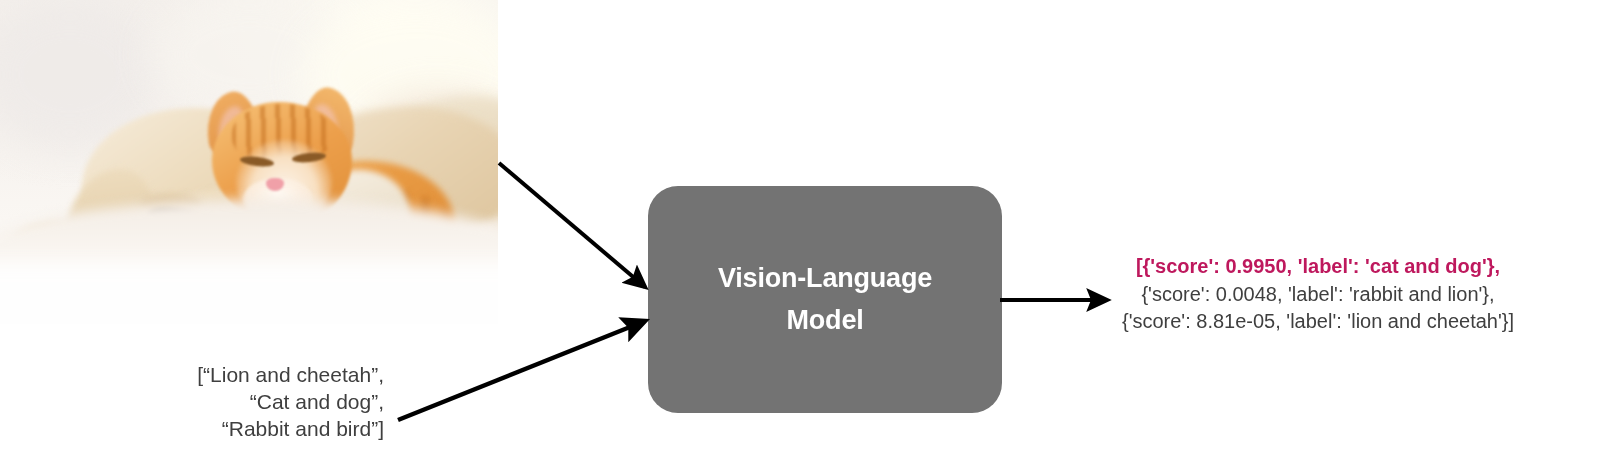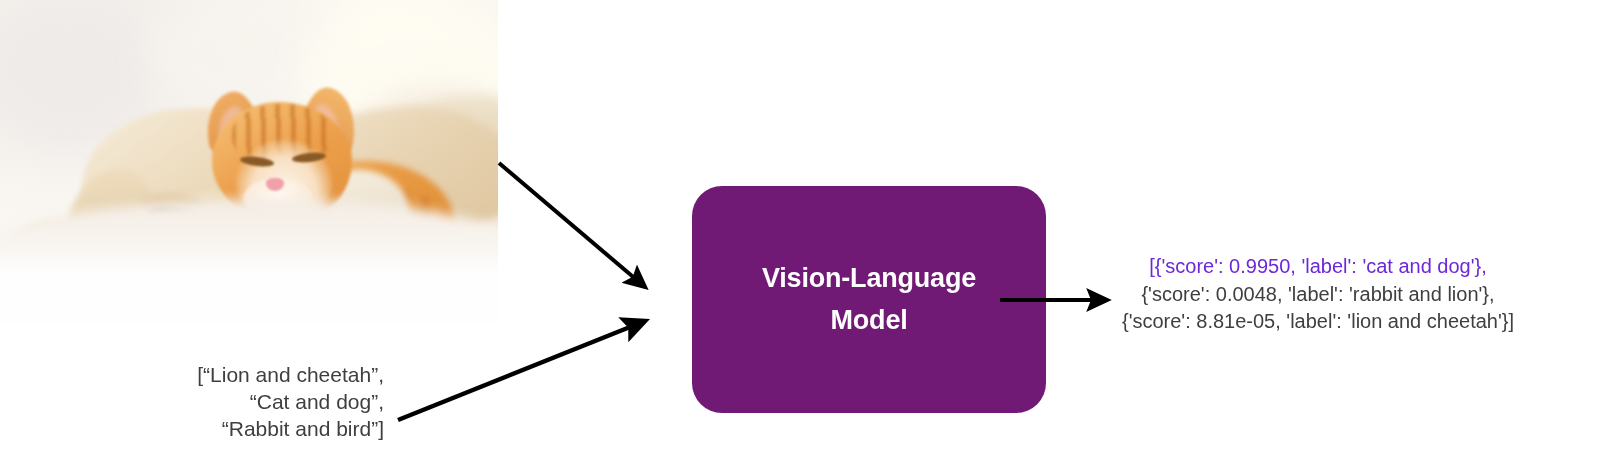--- a/index.html
+++ b/index.html
@@ -340,21 +340,21 @@
     position: absolute;
     left: 1050px;
     top: 253px;
     width: 536px;
     text-align: center;
     color: #3f3f3f;
     font-size: 20px;
     line-height: 27.5px;
   }
   #output-text .line { white-space: pre; }
-  #output-text .line.top { font-weight: normal; color: #6d28d9; }
+  #output-text .line.top { font-weight: bold; color: #be185d; }
 </style>
 </head>
 <body>
 
 <div id="canvas" style="background: rgb(255, 255, 255);">
 
   <div id="input-photo">
     <div class="photo-bg"></div>
     <div class="blob b1"></div>
     <div class="blob b2"></div>
@@ -387,21 +387,21 @@
     <div class="kit-eyeL"></div>
     <div class="kit-eyeR"></div>
     <div class="kit-nose"></div>
     <div class="kit-leg"></div>
     <div class="kit-paw"></div>
 
     <div class="bed"></div>
     <div class="bed2"></div>
   </div>
 
-  <div id="model-box" style="background: #701a75; margin-left: 44px;">
+  <div id="model-box" style="background: #737373;">
     <div class="model-label">Vision-Language
 Model</div>
   </div>
 
   <div id="prompt-text">[“Lion and cheetah”,
 “Cat and dog”,
 “Rabbit and bird”]</div>
 
   <div id="output-text">
     <div class="line top">[{'score': 0.9950, 'label': 'cat and dog'},</div>

